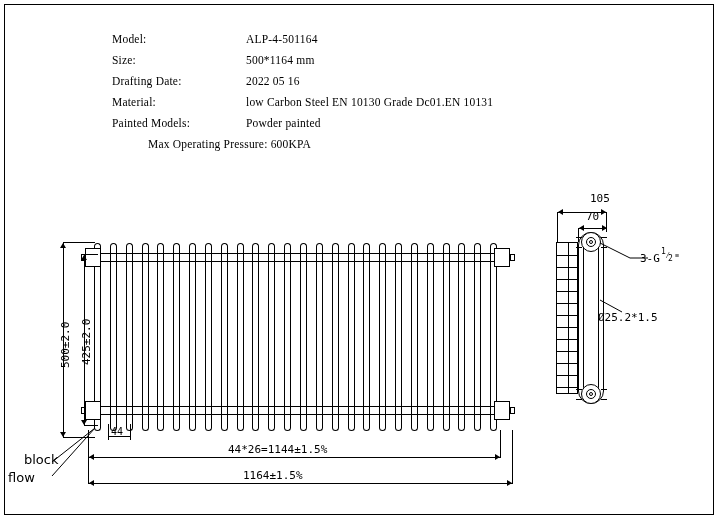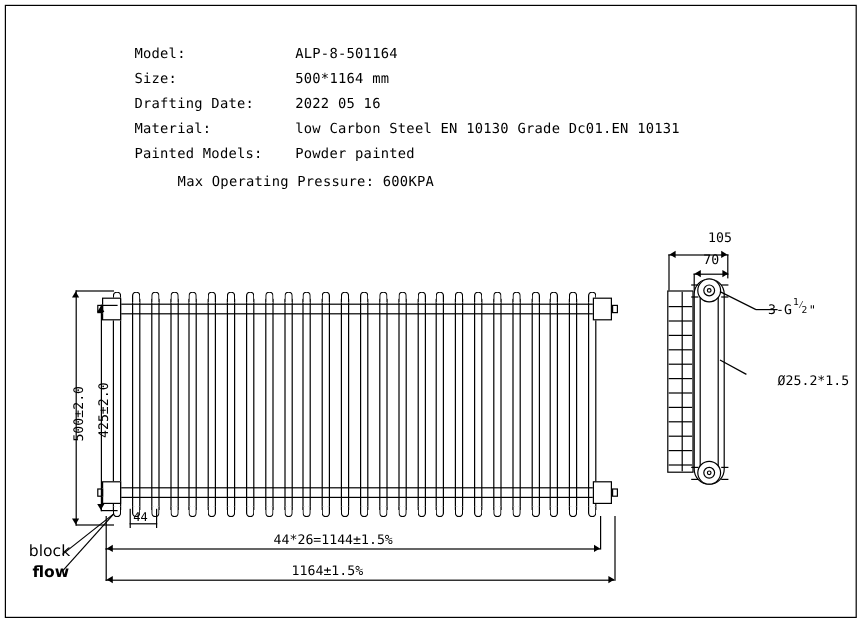--- a/index.html
+++ b/index.html
@@ -29,24 +29,25 @@
   }
   
   .spec {
     position: absolute;
     left: 112px;
     top: 33px;
     width: 520px;
   }
   .spec-row {
     display: flex;
-    align-items: center;
+    align-items: flex-start;
     height: 21px;
     font-size: 11.5px;
     letter-spacing: 0.2px;
+    font-family: Liberation Serif, serif;
   }
   .spec-label {
     width: 134px;
     flex: 0 0 134px;
     white-space: nowrap;
   }
   .spec-value {
     white-space: nowrap;
   }
   .spec-row.wide .spec-label {
@@ -241,21 +242,21 @@
 </head>
 <body>
 
 <div id="page">
 
   <div class="frame"></div>
 
   <div class="spec">
     <div class="spec-row">
       <div class="spec-label">Model:</div>
-      <div class="spec-value">ALP-8-501164</div>
+      <div class="spec-value">ALP-4-501164</div>
     </div>
     <div class="spec-row">
       <div class="spec-label">Size:</div>
       <div class="spec-value">500*1164 mm</div>
     </div>
     <div class="spec-row">
       <div class="spec-label">Drafting Date:</div>
       <div class="spec-value">2022 05 16</div>
     </div>
     <div class="spec-row">
@@ -352,21 +353,21 @@
   <div class="ln vln" style="left:512px; top:430px; height:54px;"></div>
   <div class="arw arw-l" style="left:89px; top:480px;"></div>
   <div class="arw arw-r" style="left:507px; top:480px;"></div>
   <div class="lbl" style="left:243px; top:469px;">1164±1.5%</div>
 
   <svg style="position:absolute; left:0; top:0; width:720px; height:521px; pointer-events:none;">
     <line x1="52" y1="462" x2="95" y2="428" stroke="#000" stroke-width="1"></line>
     <line x1="52" y1="476" x2="95" y2="428" stroke="#000" stroke-width="1"></line>
   </svg>
   <div class="note" style="left:24px; top:452px;">block</div>
-  <div class="note" style="left:27px; top:470px;font-weight:bold;">flow</div>
+  <div class="note" style="left:8px; top:470px;">flow</div>
 
   <div id="side">
 
     <div class="brick" style="left:0px; top:52px; height:152px;">
       <div class="bl" style="top:12px;"></div>
       <div class="bl" style="top:24px;"></div>
       <div class="bl" style="top:36px;"></div>
       <div class="bl" style="top:48px;"></div>
       <div class="bl" style="top:60px;"></div>
       <div class="bl" style="top:72px;"></div>
@@ -422,15 +423,15 @@
     <span>3-G</span><span style="display:inline-block; position:relative; width:14px; height:12px; vertical-align:middle;">
       <span style="position:absolute; left:1px; top:-6px; font-size:8px;">1</span>
       <span style="position:absolute; left:5px; top:-3px; font-size:9px;">⁄</span>
       <span style="position:absolute; left:8px; top:1px; font-size:8px;">2</span>
     </span><span style="font-size:10px;">"</span>
   </div>
 
   <svg style="position:absolute; left:0; top:0; width:720px; height:521px; pointer-events:none;">
     <line x1="600" y1="300" x2="622" y2="312" stroke="#000" stroke-width="1"></line>
   </svg>
-  <div class="lbl" style="left:648px; top:311px;">Ø25.2*1.5</div>
+  <div class="lbl" style="left:598px; top:311px;">Ø25.2*1.5</div>
 
 </div>
 
 </body></html>

